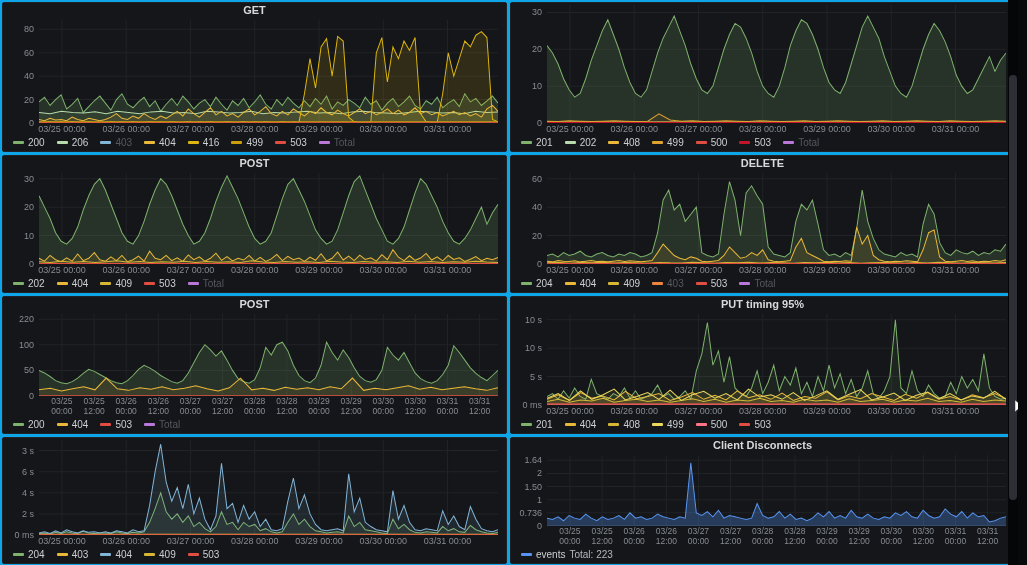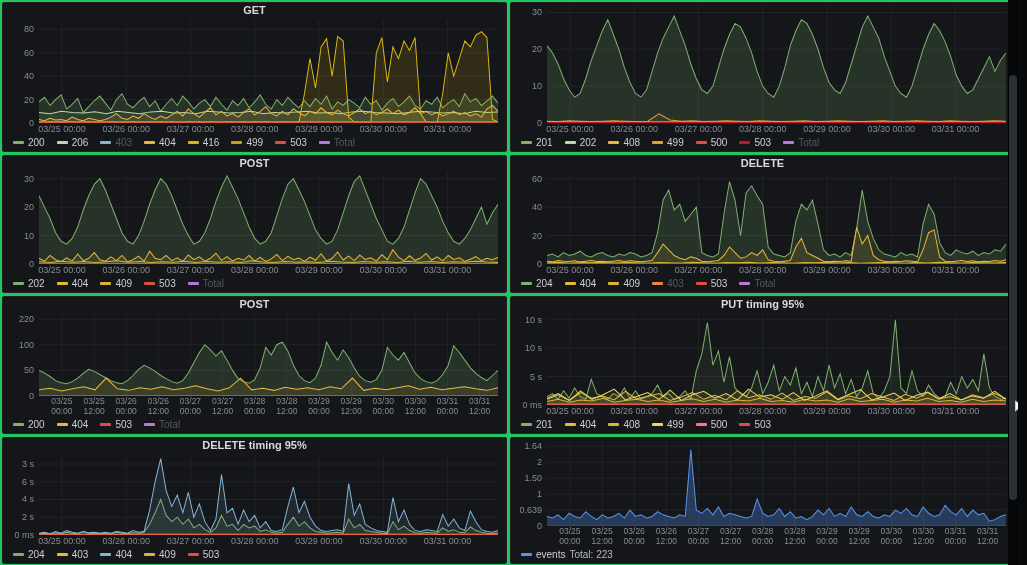--- a/index.html
+++ b/index.html
@@ -1,16 +1,16 @@
 <!DOCTYPE html>
 <html><head>
 <meta charset="utf-8">
 <style>
   html,body{margin:0;padding:0;background:#08090b;}
-  #screen{position:relative;width:1018px;height:565px;background:#22c55e;overflow:hidden;
+  #screen{position:relative;width:1018px;height:565px;background:#0ea5e9;overflow:hidden;
     font-family:"Liberation Sans","DejaVu Sans",sans-serif;text-decoration:underline;}
   #grid{position:absolute;left:2px;top:2px;width:1013px;height:561px;display:grid;
     grid-template-columns:1fr 1fr;grid-template-rows:150px 138px 138px 127px;gap:3px;}
   .panel{background:#141619;border:1px solid #202226;border-radius:2px;display:flex;flex-direction:column;overflow:hidden;}
   .panel-title{height:15px;line-height:15px;text-align:center;font-size:11px;font-weight:700;color:#d8d9da;flex:0 0 auto;cursor:pointer;}
   .chart-area{flex:1 1 auto;display:flex;min-height:0;padding:2px 8px 0 4px;}
   .y-col{width:32px;position:relative;flex:0 0 auto;}
   .ytick{position:absolute;right:5px;font-size:9px;line-height:10px;color:#878c93;white-space:nowrap;}
   .plot{flex:1 1 auto;position:relative;min-width:0;}
   .plot svg{position:absolute;inset:0;width:100%;height:100%;display:block;}
@@ -540,21 +540,20 @@
             <span>500</span>
           </span>
           <span class="legend-item">
             <span class="sw" style="background: rgb(226, 77, 66);"></span>
             <span>503</span>
           </span>
         </div>
     </section>
 
     <section class="panel">
-      <div class="panel-title">DELETE timing 95%</div>
       <div class="chart-area">
         <div class="y-col">
             <div class="ytick" style="top: calc(100% - 5px);">0 ms</div>
             <div class="ytick" style="top: calc(77.7778% - 5px);">2 s</div>
             <div class="ytick" style="top: calc(55.5556% - 5px);">4 s</div>
             <div class="ytick" style="top: calc(33.3333% - 5px);">6 s</div>
             <div class="ytick" style="top: calc(11.1111% - 5px);">3 s</div>
           </div>
         <div class="plot">
             <svg viewBox="0 0 100 100" preserveAspectRatio="none">
@@ -614,24 +613,25 @@
             <span>409</span>
           </span>
           <span class="legend-item">
             <span class="sw" style="background: rgb(226, 77, 66);"></span>
             <span>503</span>
           </span>
         </div>
     </section>
 
     <section class="panel">
+      <div class="panel-title">Client Disconnects</div>
       <div class="chart-area">
         <div class="y-col">
             <div class="ytick" style="top: calc(100% - 5px);">0</div>
-            <div class="ytick" style="top: calc(81.4815% - 5px);">0.639</div>
+            <div class="ytick" style="top: calc(81.4815% - 5px);">0.736</div>
             <div class="ytick" style="top: calc(62.963% - 5px);">1</div>
             <div class="ytick" style="top: calc(44.4444% - 5px);">1.50</div>
             <div class="ytick" style="top: calc(25.9259% - 5px);">2</div>
             <div class="ytick" style="top: calc(7.40741% - 5px);">1.64</div>
           </div>
         <div class="plot">
             <svg viewBox="0 0 100 100" preserveAspectRatio="none">
               <line x1="0" y1="100" x2="100" y2="100" stroke="#212327" stroke-width="1" vector-effect="non-scaling-stroke"></line>
               <line x1="0" y1="81.48148148148148" x2="100" y2="81.48148148148148" stroke="#212327" stroke-width="1" vector-effect="non-scaling-stroke"></line>
               <line x1="0" y1="62.96296296296296" x2="100" y2="62.96296296296296" stroke="#212327" stroke-width="1" vector-effect="non-scaling-stroke"></line>

